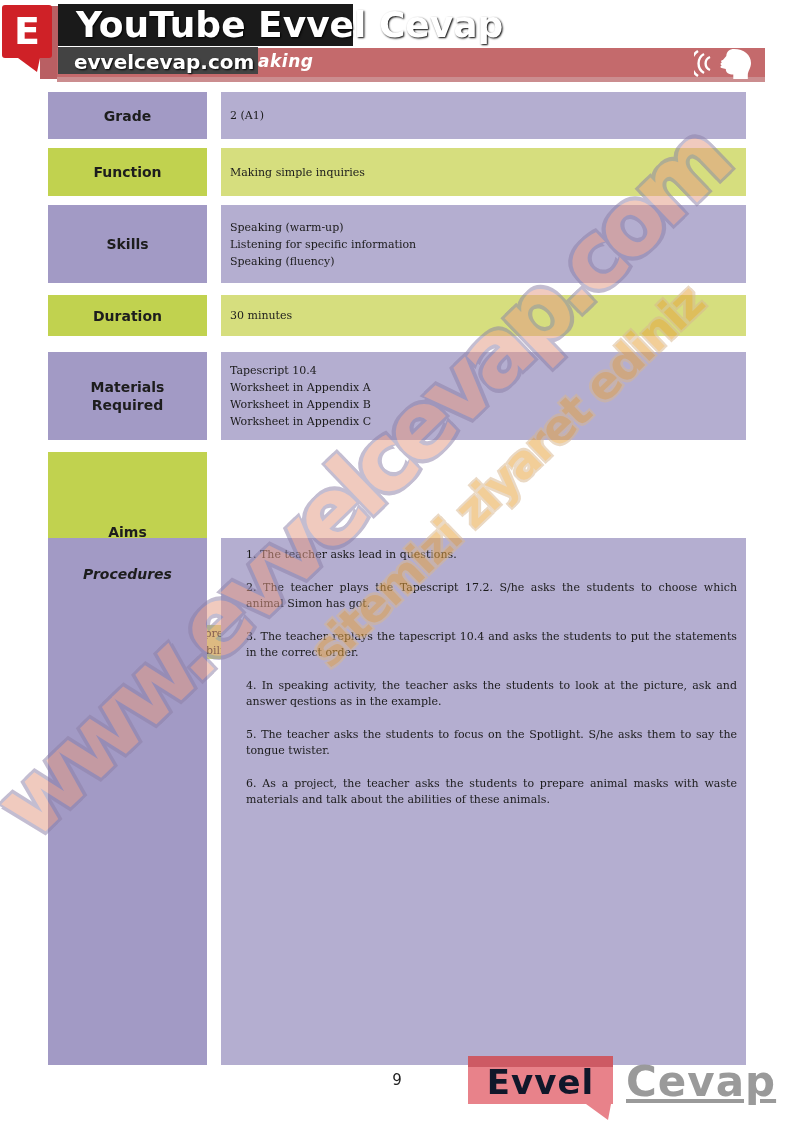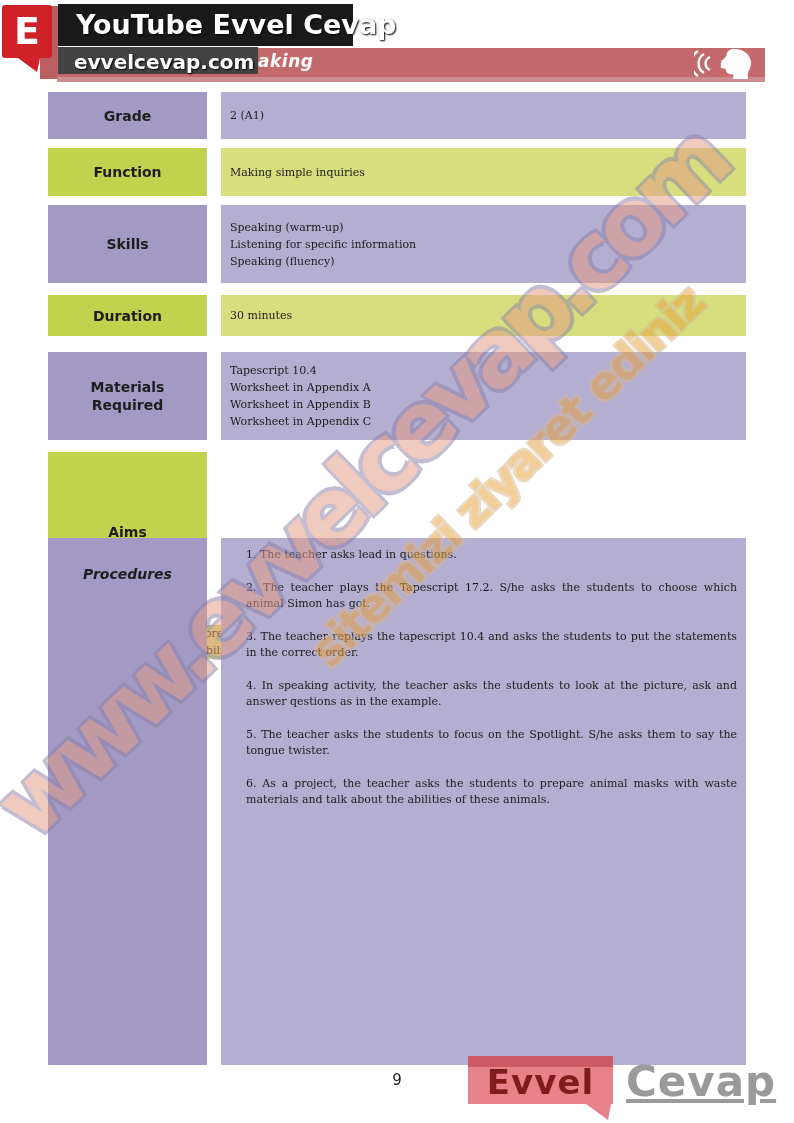--- a/index.html
+++ b/index.html
@@ -14,21 +14,21 @@
     position:absolute;left:57px;top:48px;width:708px;height:29px;
     background:#c46a6c;border-bottom:5px solid #cb8d8f;
   }
   .hdr-band-title{
     position:absolute;left:0;top:3px;width:420px;text-align:center;
     color:#ffffff;font-size:17px;font-weight:bold;font-style:italic;
     letter-spacing:.5px;font-family:"DejaVu Sans",sans-serif;
   }
   .hdr-bar-channel{
     position:absolute;left:58px;top:4px;width:295px;height:42px;background:#1a1a1a;
-    color:#fff;font-size:27px;font-weight:bold;line-height:42px;padding-left:18px;
+    color:#fff;font-size:36px;font-weight:bold;line-height:42px;padding-left:18px;
     box-sizing:border-box;text-shadow:1px 1px 2px #000;white-space:nowrap;
   }
   .hdr-bar-site{
     position:absolute;left:58px;top:47px;width:200px;height:27px;background:#434343;
     color:#fff;font-size:20px;font-weight:bold;line-height:30px;padding-left:16px;
     box-sizing:border-box;text-shadow:1px 1px 2px #000;white-space:nowrap;
   }
   .e-badge{
     position:absolute;left:2px;top:5px;width:50px;height:53px;background:#cf2127;
     border-radius:3px;color:#fff;font-size:38px;font-weight:bold;text-align:center;
@@ -87,21 +87,21 @@
   .page-number{
     position:absolute;left:0;top:1071px;width:794px;text-align:center;
     font-size:15px;color:#222;font-family:"DejaVu Sans",sans-serif;
   }
   .logo{position:absolute;left:468px;top:1056px;z-index:7;}
   .logo-box{
     position:relative;width:145px;height:48px;background:#e8828a;
   }
   .logo-box-top{position:absolute;left:0;top:0;width:100%;height:11px;background:#cd5a64;}
   .logo-box-text{
-    position:relative;z-index:2;color:#7f1d1d;font-size:34px;font-weight:bold;
+    position:relative;z-index:2;color:#0f172a;font-size:34px;font-weight:bold;
     text-align:center;line-height:52px;letter-spacing:1px;
   }
   .logo-tail{position:absolute;left:118px;top:48px;}
   .logo-secondary{
     position:absolute;left:158px;top:2px;color:#9a9a9a;font-size:42px;
     font-weight:bold;letter-spacing:1px;line-height:48px;white-space:nowrap;text-decoration:underline;
   }
 </style>
 </head>
 <body>

